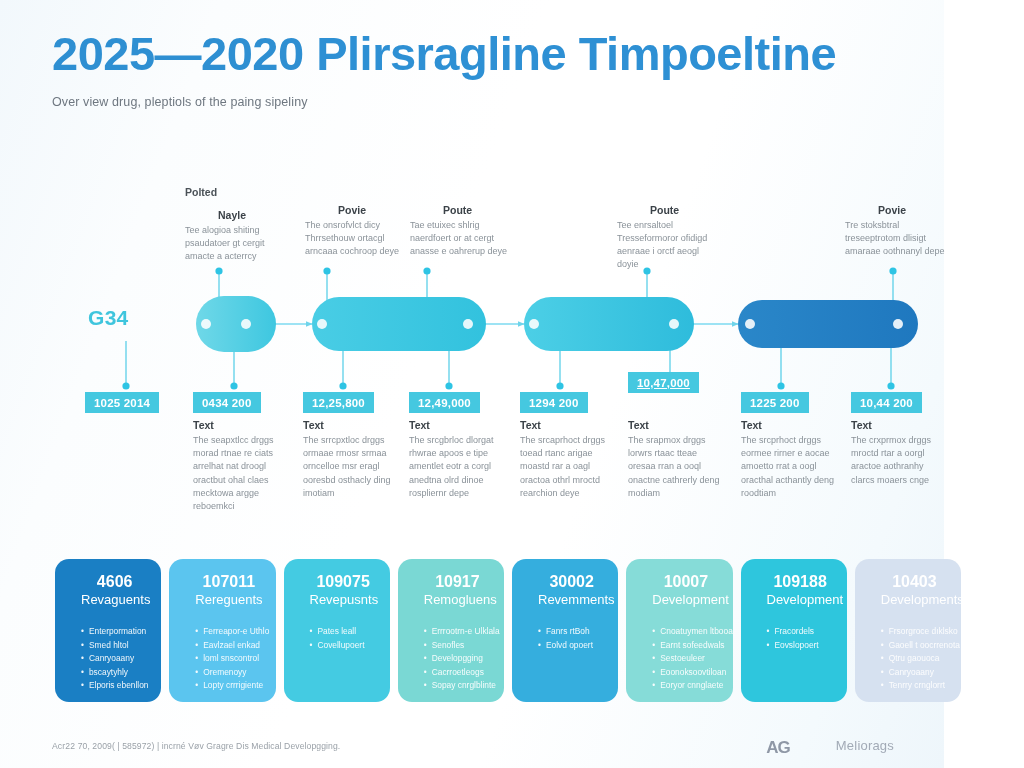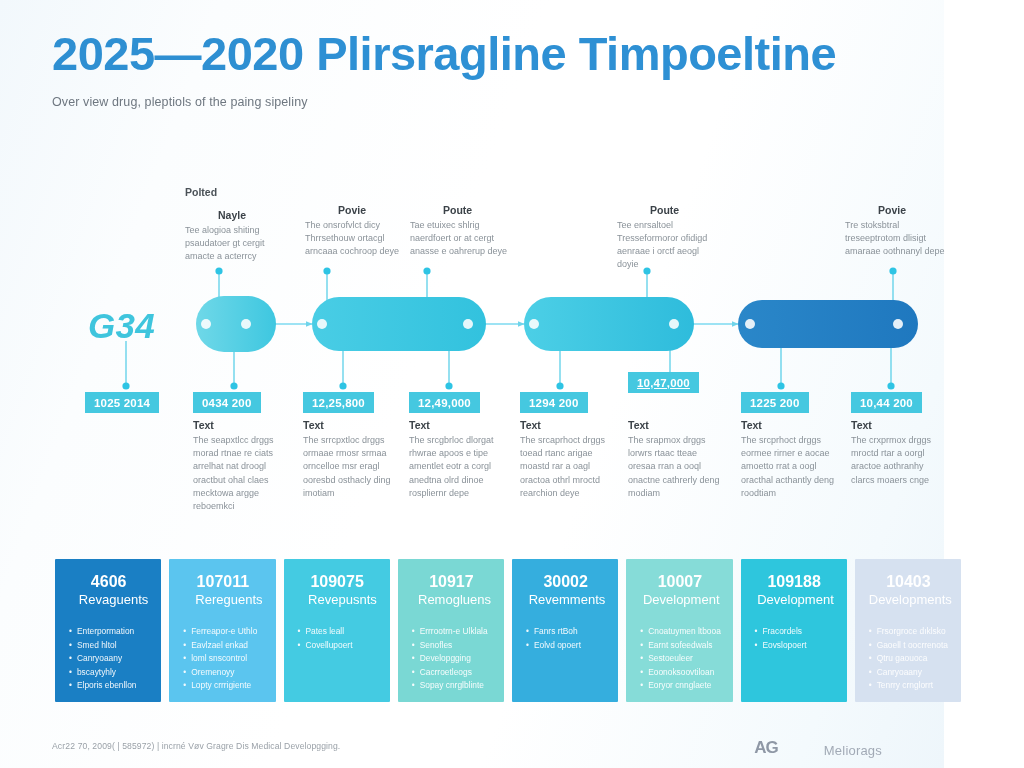--- a/index.html
+++ b/index.html
@@ -28,23 +28,22 @@
     position:absolute; left:52px; top:95px;
     font-size:12.5px; color:#6e7780; letter-spacing:0.1px;
   }
 
   
   #stage { position:absolute; left:0; top:0; width:1024px; height:768px; }
   .stage-svg { position:absolute; left:0; top:0; }
 
   .side-label {
     position:absolute; left:88px; top:306px;
-    font-size:35px; font-weight:700; color:#3fc5dd;
+    font-size:21px; font-weight:700; color:#3fc5dd;
     letter-spacing:0.3px;
-    font-style:italic;
   }
 
   
   .note-top { position:absolute; width:104px; }
   .note-top .n-kicker {
     font-size:10.5px; font-weight:700; color:#4a5157; margin-bottom:11px;
   }
   .note-top .n-head {
     font-size:10.5px; font-weight:700; color:#3b4248; margin-bottom:3px;padding-left:33px;
   }
@@ -69,22 +68,22 @@
     font-size:9px; line-height:1.47; color:#8a9299;
   }
 
   
   #cards {
     position:absolute; left:55px; top:559px;
     width:906px; height:143px;
     display:flex; gap:8px;
   }
   .card {
-    flex:1 1 0; border-radius:1px;
-    padding:14px 13px 10px 14px;
+    flex:1 1 0; border-radius:14px;
+    padding:14px 13px 10px 26px;
     display:flex; flex-direction:column;
     overflow:hidden;
   }
   .card .c-num {
     font-size:16px; font-weight:700; color:#ffffff;
     text-align:center; line-height:1.15;
   }
   .card .c-title {
     font-size:13px; font-weight:400; color:#ffffff;
     text-align:right; margin-top:1px; line-height:1.2;
@@ -96,22 +95,22 @@
     opacity:.93; white-space:nowrap;
   }
   .card li::before { content:"\2022"; margin-right:5px; }
 
   
   .footer-note {
     position:absolute; left:52px; top:741px;
     font-size:8.6px; color:#9aa1a8; letter-spacing:0.1px;
   }
   .brand {
-    position:absolute; right:62px; top:738px;
-    display:flex; align-items:flex-end; gap:6px;
+    position:absolute; right:50px; top:738px;
+    display:flex; align-items:flex-start; gap:6px;
     color:#9fa7b4;
   }
   .brand .mark { font-size:17px; font-weight:700; letter-spacing:-1px; color:#8f98a6; }
   .brand .word { font-size:13px; font-weight:500; color:#a2aab6; letter-spacing:0.2px;padding-left:40px; }
 </style>
 </head>
 <body>
 
 <div id="page">
 

